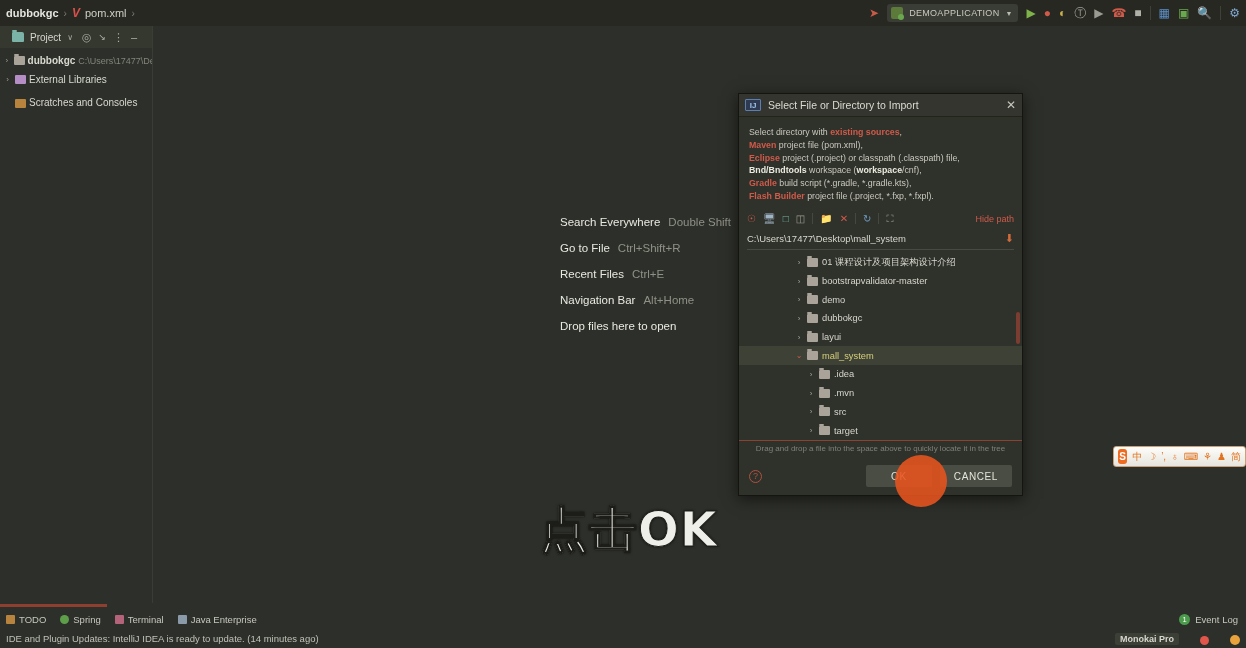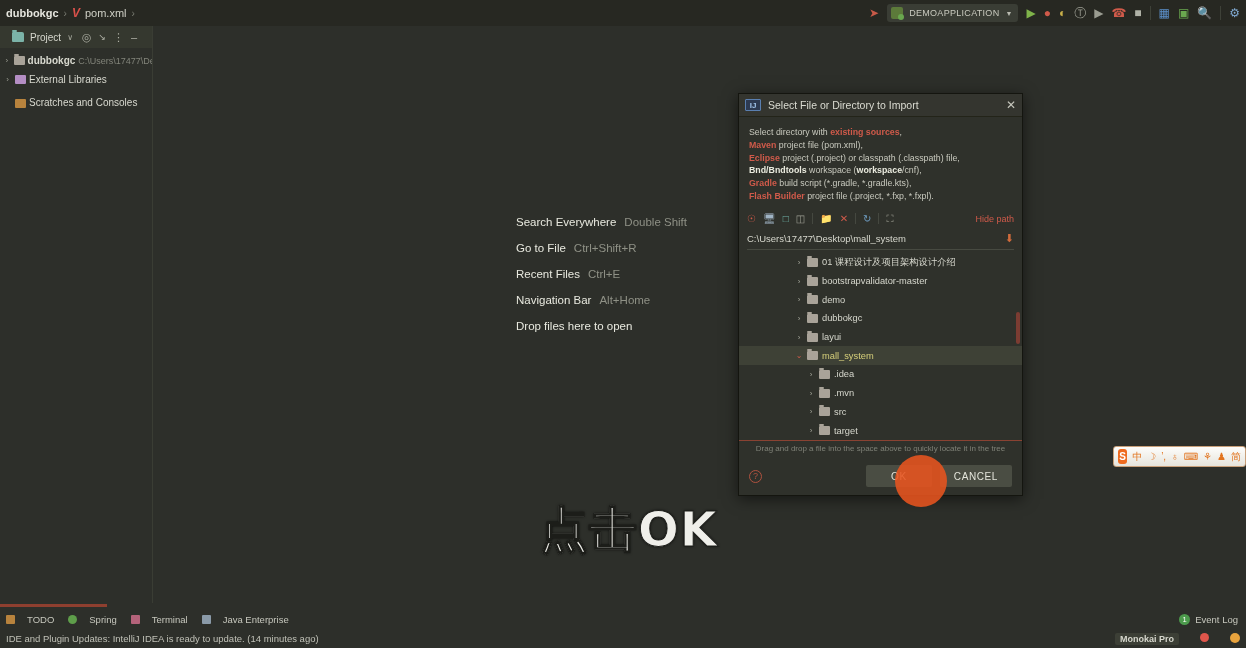--- a/index.html
+++ b/index.html
@@ -64,21 +64,21 @@
   .ico-folder::before { content:""; position:absolute; top:-2px; left:0; width:5px; height:2px; background:#a9a399; border-radius:1px; }
   .ico-lib { background: #b48ec4; border-radius: 1px; }
   .ico-scratch { background: #b8833d; }
   .tw-label { color: #d8d9cf; white-space: nowrap; }
   .tw-label.bold { font-weight: bold; }
   .tw-sub { color: #82847a; font-size: 9px; white-space: nowrap; overflow: hidden; }
 
   .panel-split { position: absolute; left: 152px; top: 26px; width: 1px; height: 577px; background: #3a3d34; }
 
   
-  .hints { position: absolute; left: 516px; top: 216px; text-align: center; }
+  .hints { position: absolute; left: 560px; top: 216px; text-align: center; }
   .hint-row { display: flex; align-items: baseline; gap: 8px; height: 26px; }
   .hint-action { font-size: 11.5px; color: #e8e9df; }
   .hint-key { font-size: 11.5px; color: #8f9186; }
 
   
   .overlay-text {
     position: absolute; left: 540px; top: 505px;
     font-family: "DejaVu Sans", sans-serif;
     font-size: 48px; font-weight: bold; color: #efefea; line-height: 1;
     letter-spacing: 1px;
@@ -183,36 +183,36 @@
     display:flex; align-items:center; justify-content:center;
   }
   .ime-ico { font-size: 10px; color: #e2741f; line-height: 1; }
 
   
   .red-bar { position: absolute; left: 0; top: 604px; width: 107px; height: 3px; background: #8e3f2f; }
   .tool-strip {
     position: absolute; left: 0; top: 610px; width: 1246px; height: 18px;
     display: flex; align-items: center; gap: 14px; padding-left: 6px; font-size: 9.5px; color: #c6c7bd;
   }
-  .ts-item { display: flex; align-items: center; gap: 12px; }
+  .ts-item { display: flex; align-items: center; gap: 4px; }
   .ts-ico { width: 9px; height: 9px; border-radius: 1px; flex: none; }
   .ic-todo { background: #b8833d; }
   .ic-spring { background: #5e9e4a; border-radius: 50%; }
   .ic-term { background: #b4637a; }
   .ic-java { background: #8a9aa8; }
   .ts-right { margin-left: auto; display: flex; align-items: center; gap: 5px; padding-right: 8px; }
   .badge-num {
     width: 11px; height: 11px; border-radius: 50%; background: #4c9a4c;
     color: #fff; font-size: 7.5px; display: flex; align-items: center; justify-content: center;
   }
   .statusbar {
     position: absolute; left: 0; top: 629px; width: 1246px; height: 19px;
     background: #2d2f2a; display: flex; align-items: center; padding: 0 6px; font-size: 9.5px; color: #c0c1b7;
   }
-  .sb-right { margin-left: auto; display: flex; align-items: flex-start; gap: 21px; }
+  .sb-right { margin-left: auto; display: flex; align-items: flex-end; gap: 21px; }
   .sb-theme { background: #3c3f36; border-radius: 2px; padding: 1px 5px; font-size: 9px; color: #d6d7cd; font-weight: bold; }
   .sb-dot { width: 9px; height: 9px; border-radius: 50%; background: #e0564b; }
   .sb-dot2 { width: 10px; height: 10px; border-radius: 50%; background: #e8a33d; }
 </style>
 </head>
 <body>
 
 <div id="app">
 
   <div class="topbar">

